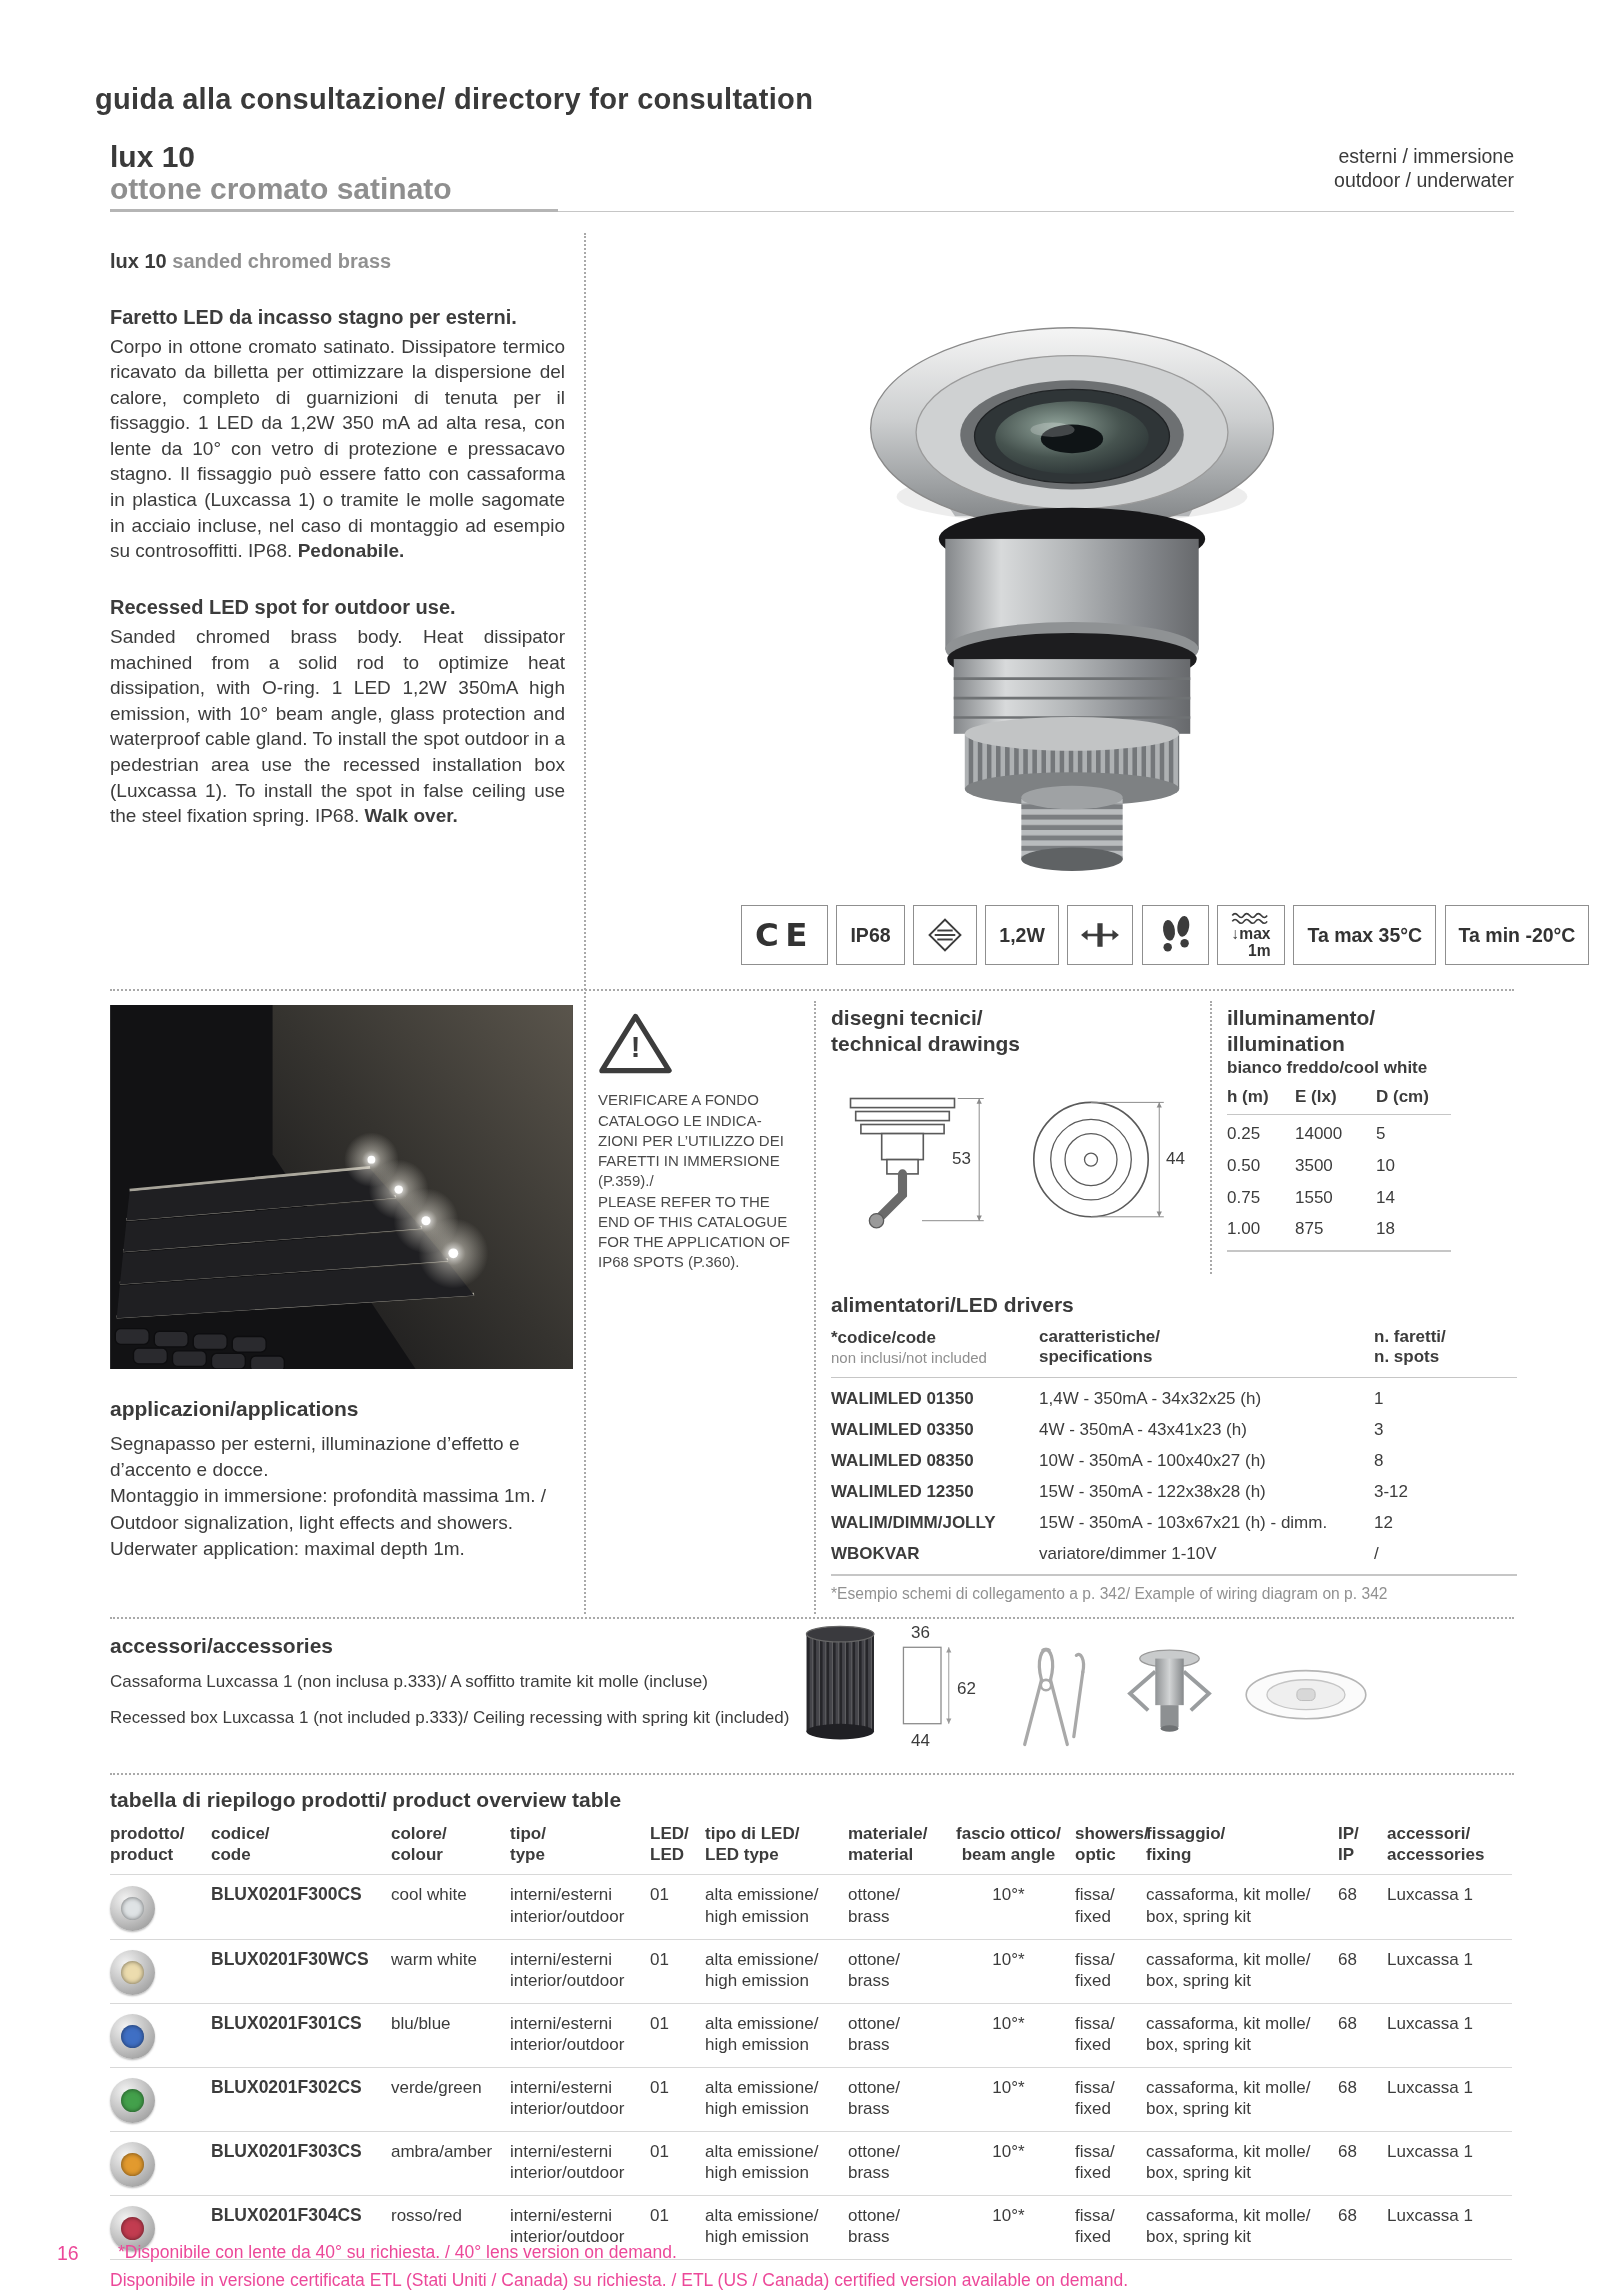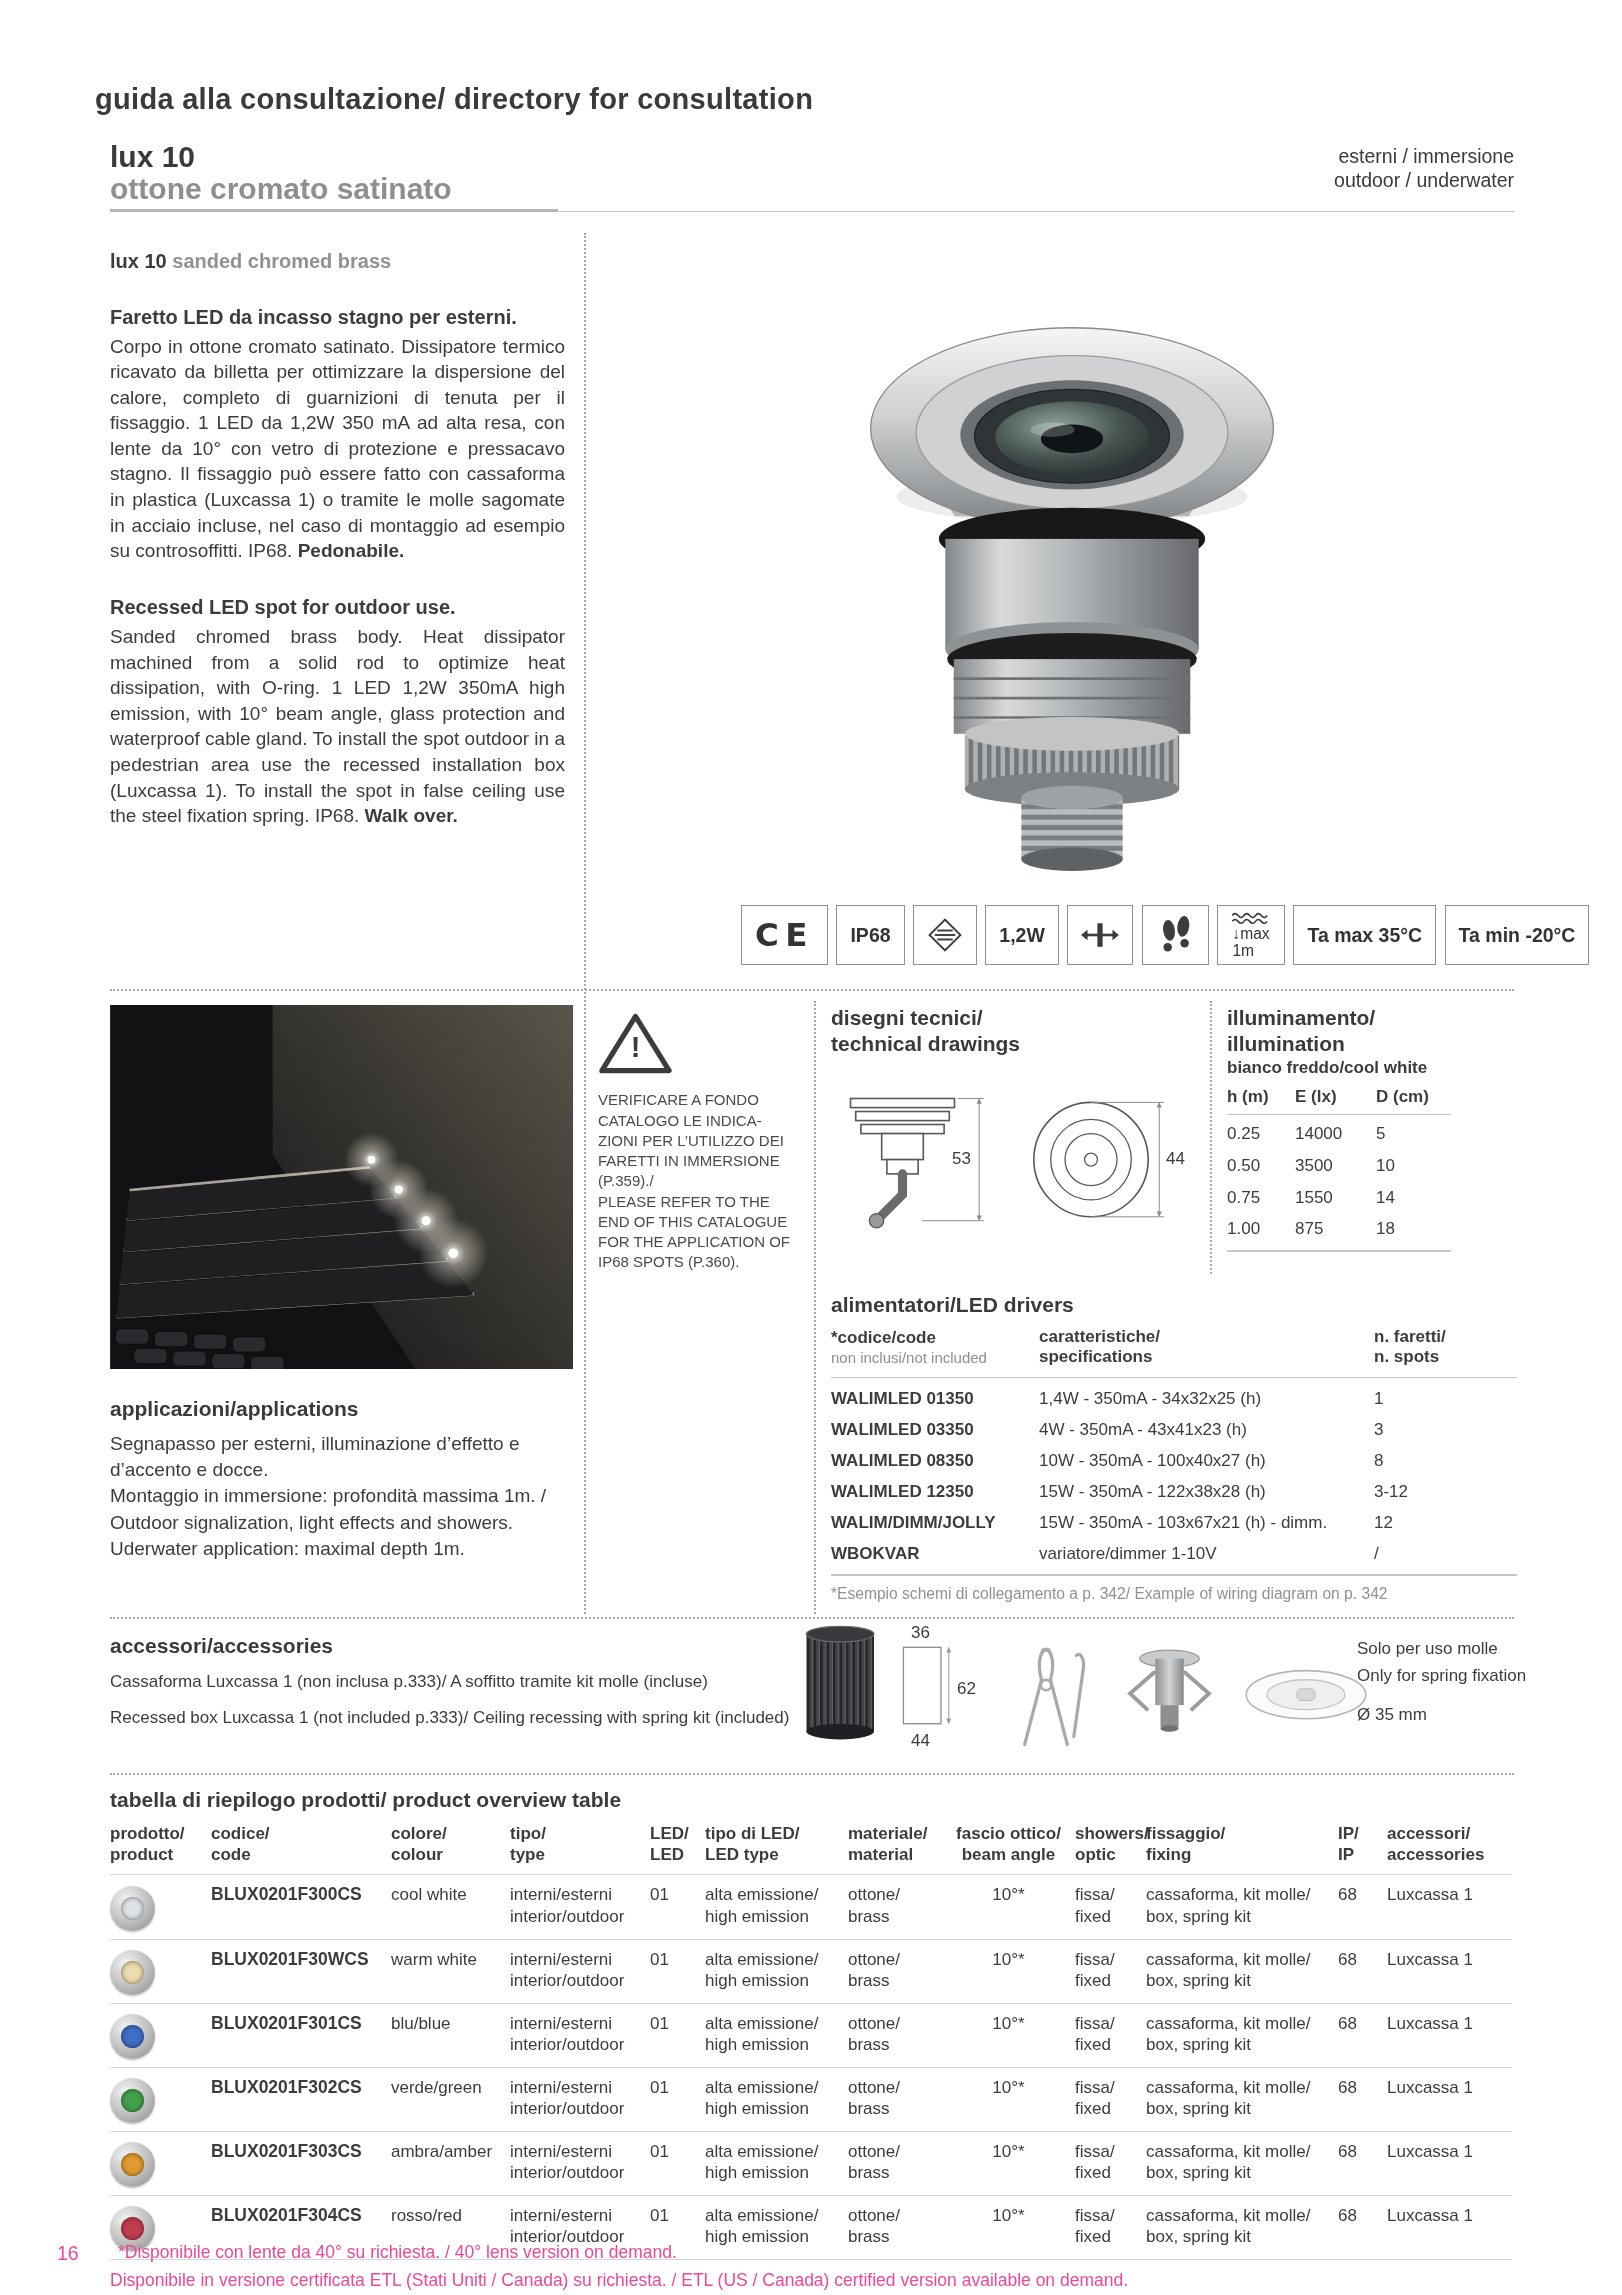--- a/index.html
+++ b/index.html
@@ -23,21 +23,21 @@
 
   .leftcol { width:455px; }
   .sec-title { font-size:20px; }
   .p-head { font-size:20px; font-weight:bold; margin-top:32.5px; }
   .p-body { font-size:19px; line-height:1.345; text-align:justify; margin-top:5.2px; }
 
   .badges { display:flex; gap:8.4px; align-items:stretch; }
   .badge { border:1.3px solid #8f8f8f; min-height:60px; display:flex; flex-direction:column; align-items:center; justify-content:center; padding:3.9px 13px; font-size:19.5px; font-weight:600; color:#333; background:#fff; }
   .badge.txt { font-size:19.5px; }
   .badge .ce-text { font-size:32.5px; font-weight:bold; letter-spacing:6.5px; font-family:"DejaVu Sans", sans-serif; }
-  .wave-txt { font-size:15.6px; font-weight:400; line-height:1.1; text-align:left; }
+  .wave-txt { font-size:15.6px; font-weight:700; line-height:1.1; text-align:right; }
 
   .h2 { font-size:21px; font-weight:bold; color:#3a3a3a; line-height:1.22; }
   .warn-text { font-size:15px; line-height:1.35; color:#4a4a4a; margin-top:14.3px; }
 
   .illu-grid { display:grid; grid-template-columns:68px 81px 75px; font-size:17px; row-gap:0; }
   .illu-grid .hd { font-weight:bold; padding-bottom:6.5px; }
   .illu-grid .cell { padding:5.8px 0; }
 
   .drv-grid { display:grid; grid-template-columns:208px 335px 143px; font-size:17px; align-items:center; }
   .drv-hd1 { font-weight:bold; font-size:17px; line-height:1.2; }
@@ -449,25 +449,20 @@
   </div>
 
   <div class="abs" style="left:1241px; top:1664px;">
     <svg width="130" height="62" viewBox="0 0 200 95">
       <ellipse cx="100" cy="47" rx="92" ry="37" fill="#fbfbfb" stroke="#b5b5b5" stroke-width="2.5"></ellipse>
       <ellipse cx="100" cy="47" rx="60" ry="23" fill="#efefef" stroke="#c5c5c5" stroke-width="2"></ellipse>
       <rect x="86" y="38" width="28" height="18" rx="7" fill="#d8d8d8" stroke="#bbb" stroke-width="1.5"></rect>
     </svg>
   </div>
 
-  <div class="abs acc-note" style="left:1357px; top:1635px;">
-    <div>Solo per uso molle</div>
-    <div>Only for spring fixation</div>
-    <div style="margin-top:11.7px;">Ø 35 mm</div>
-  </div>
 
   <div class="abs dot-h" style="left:110px; top:1773px; width:1404px;"></div>
 
   <div class="abs h2" style="left:110px; top:1787px;">tabella di riepilogo prodotti/ product overview table</div>
 
   <div class="abs" style="left:110px; top:1824px;">
     <div class="ov-grid">
       <div class="ov-hd">
           <div>prodotto/</div>
           <div>product</div>

